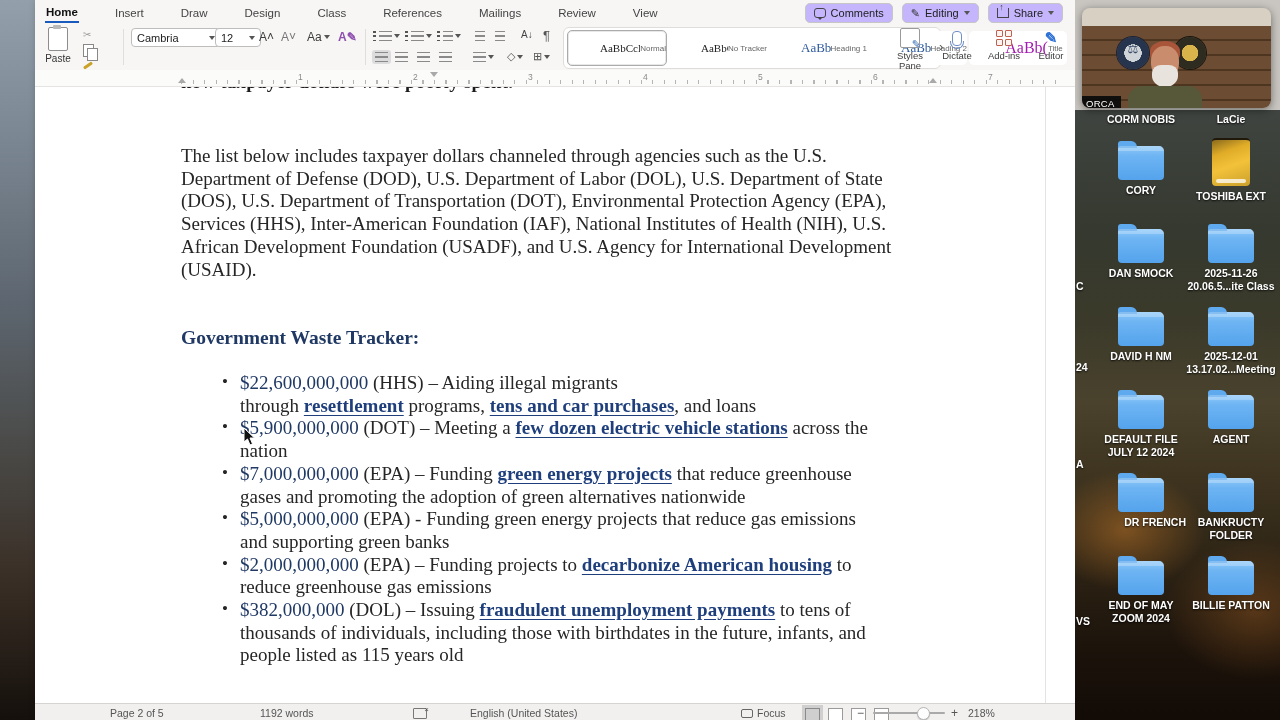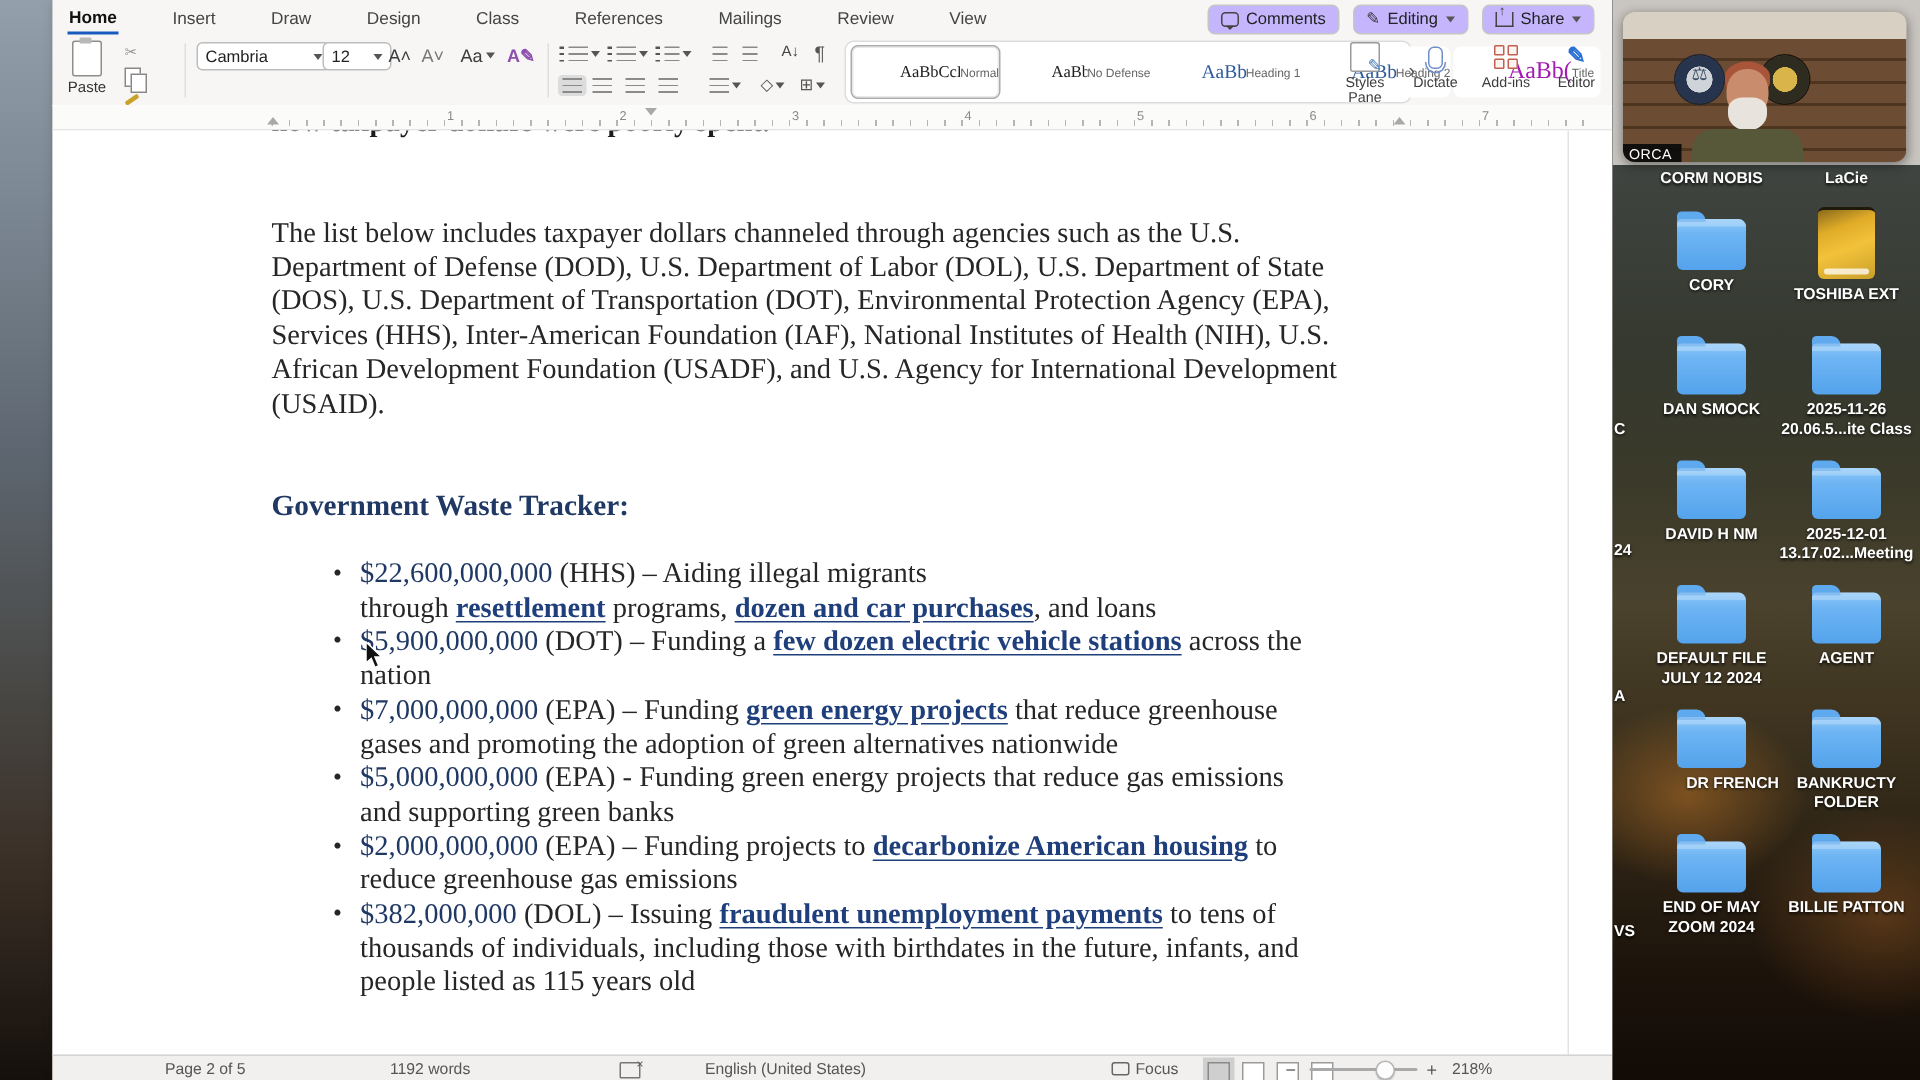--- a/index.html
+++ b/index.html
@@ -298,21 +298,21 @@
       <span class="pbtn" style="left:472px;top:26px;font-size:11px;">◇<span class="chev"></span></span>
       <span class="pbtn" style="left:498px;top:26px;font-size:11px;">⊞<span class="chev"></span></span>
 
       <div class="styles-gallery" id="chips">
           <div class="chip sel">
             <div class="prev">AaBbCcDdE</div>
             <div class="lbl">Normal</div>
           </div>
           <div class="chip">
             <div class="prev">AaBbCcDdE</div>
-            <div class="lbl">No Defense</div>
+            <div class="lbl">No Tracker</div>
           </div>
           <div class="chip">
             <div class="prev h">AaBbCc</div>
             <div class="lbl">Heading 1</div>
           </div>
           <div class="chip">
             <div class="prev h">AaBbCcD</div>
             <div class="lbl">Heading 2</div>
           </div>
           <div class="chip">
@@ -385,22 +385,22 @@
           <div>The list below includes taxpayer dollars channeled through agencies such as the U.S.</div>
           <div>Department of Defense (DOD), U.S. Department of Labor (DOL), U.S. Department of State</div>
           <div>(DOS), U.S. Department of Transportation (DOT), Environmental Protection Agency (EPA),</div>
           <div>Services (HHS), Inter-American Foundation (IAF), National Institutes of Health (NIH), U.S.</div>
           <div>African Development Foundation (USADF), and U.S. Agency for International Development</div>
           <div>(USAID).</div>
         </div>
       <div class="doc-heading">Government Waste Tracker:</div>
       <div class="bullets doc-serif" id="bullets">
           <div class="b-line"><span class="b-dot">•</span><span class="r-amount">$22,600,000,000</span><span> (HHS) – Aiding illegal migrants</span></div>
-          <div class="b-line"><span>through </span><span class="r-link">resettlement</span><span> programs, </span><span class="r-link">dozen and car purchases</span><span>, and loans</span></div>
-          <div class="b-line"><span class="b-dot">•</span><span class="r-amount">$5,900,000,000</span><span> (DOT) – Funding a </span><span class="r-link">few dozen electric vehicle stations</span><span> across the</span></div>
+          <div class="b-line"><span>through </span><span class="r-link">resettlement</span><span> programs, </span><span class="r-link">tens and car purchases</span><span>, and loans</span></div>
+          <div class="b-line"><span class="b-dot">•</span><span class="r-amount">$5,900,000,000</span><span> (DOT) – Meeting a </span><span class="r-link">few dozen electric vehicle stations</span><span> across the</span></div>
           <div class="b-line"><span>nation</span></div>
           <div class="b-line"><span class="b-dot">•</span><span class="r-amount">$7,000,000,000</span><span> (EPA) – Funding </span><span class="r-link">green energy projects</span><span> that reduce greenhouse</span></div>
           <div class="b-line"><span>gases and promoting the adoption of green alternatives nationwide</span></div>
           <div class="b-line"><span class="b-dot">•</span><span class="r-amount">$5,000,000,000</span><span> (EPA) - Funding green energy projects that reduce gas emissions</span></div>
           <div class="b-line"><span>and supporting green banks</span></div>
           <div class="b-line"><span class="b-dot">•</span><span class="r-amount">$2,000,000,000</span><span> (EPA) – Funding projects to </span><span class="r-link">decarbonize American housing</span><span> to</span></div>
           <div class="b-line"><span>reduce greenhouse gas emissions</span></div>
           <div class="b-line"><span class="b-dot">•</span><span class="r-amount">$382,000,000</span><span> (DOL) – Issuing </span><span class="r-link">fraudulent unemployment payments</span><span> to tens of</span></div>
           <div class="b-line"><span>thousands of individuals, including those with birthdates in the future, infants, and</span></div>
           <div class="b-line"><span>people listed as 115 years old</span></div>

